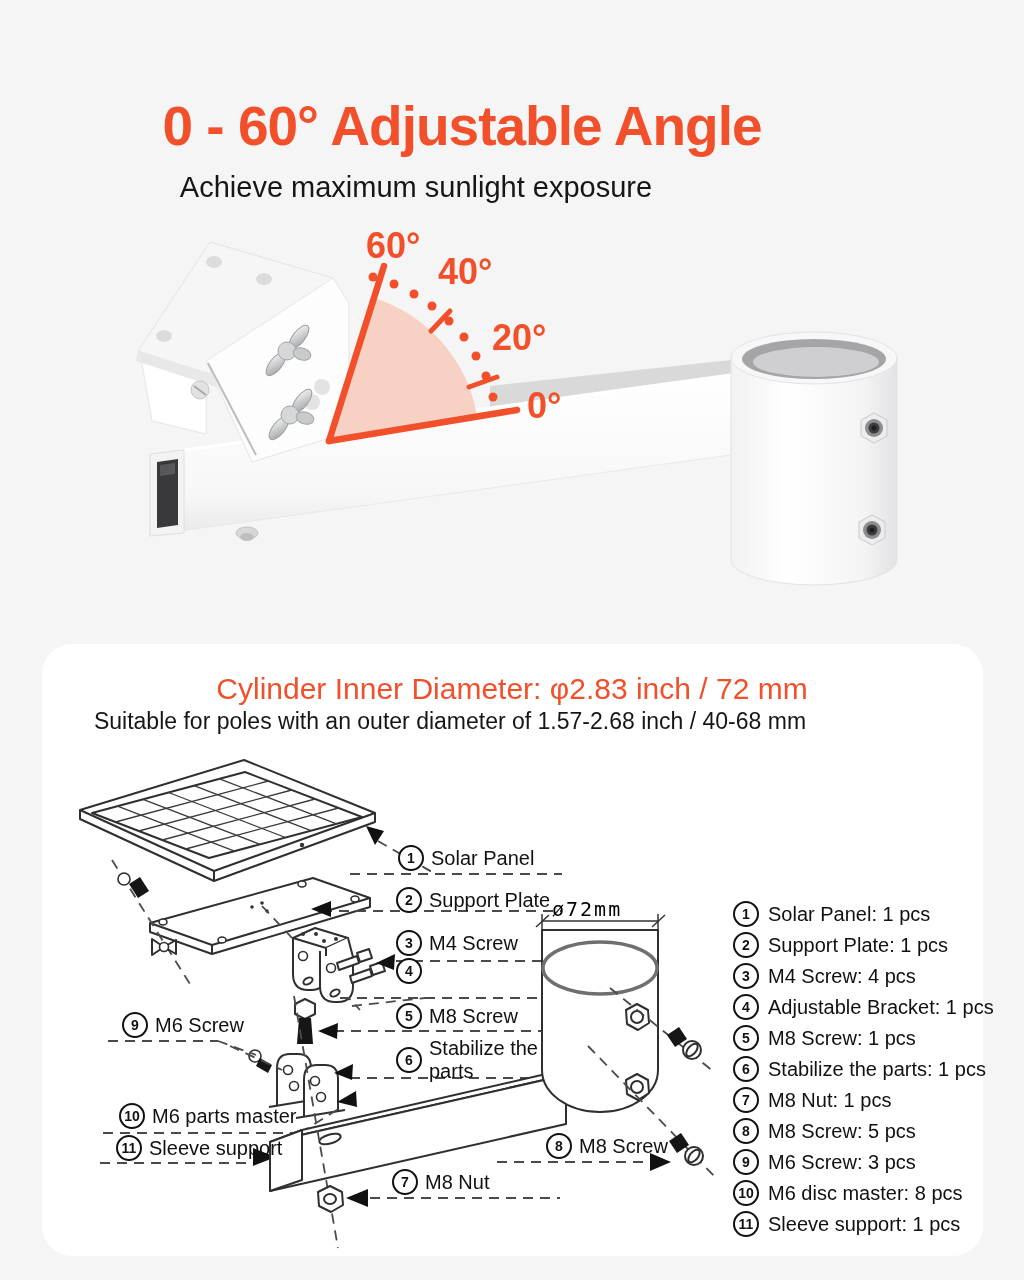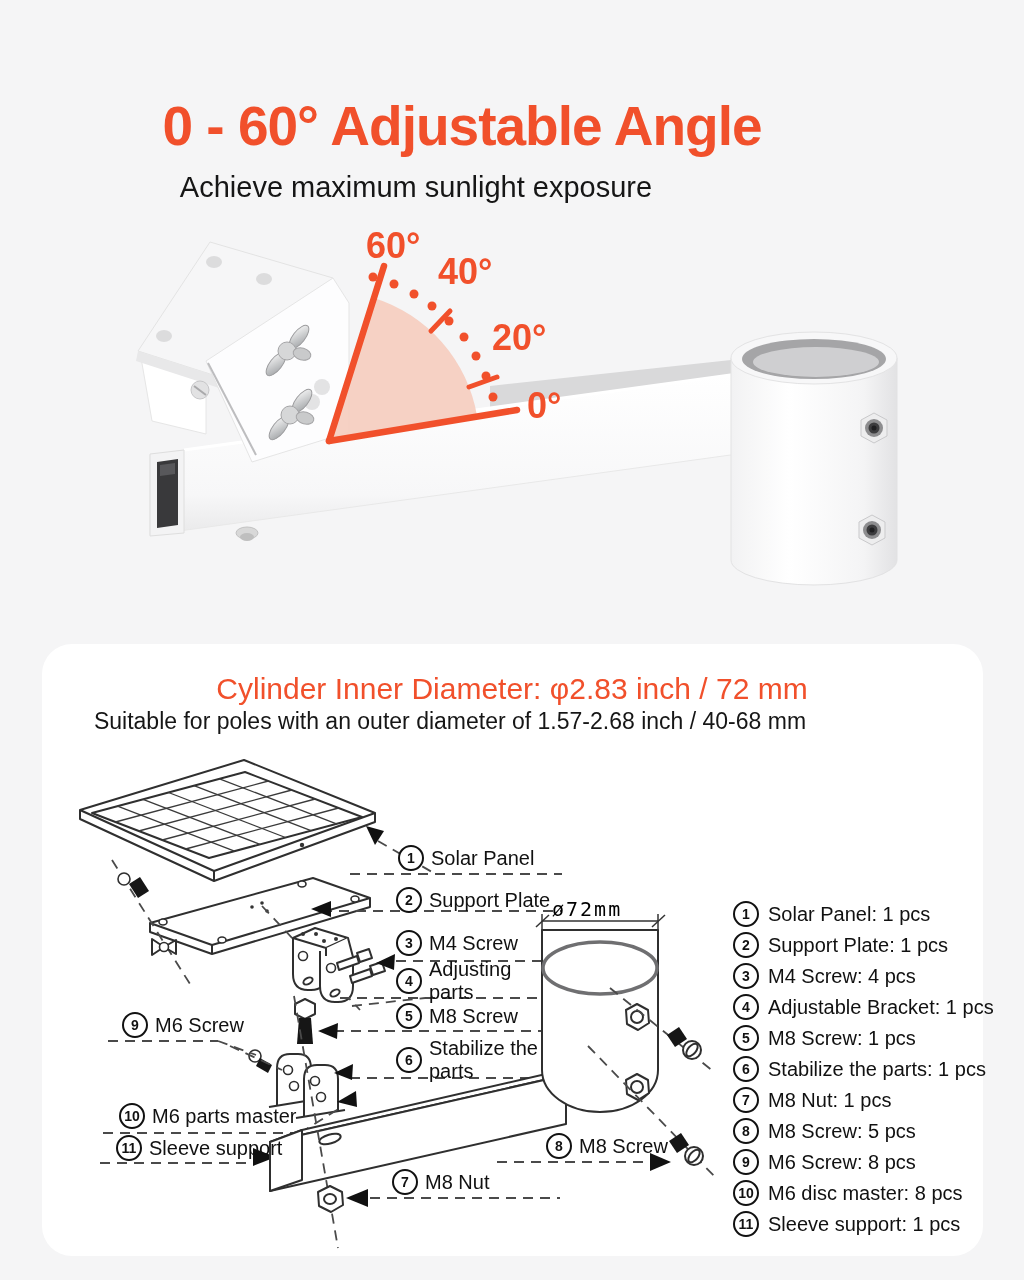--- a/index.html
+++ b/index.html
@@ -293,21 +293,20 @@
 <div id="c1" class="abs callout">
     <span class="cnum">2</span>
     <span class="txt">Support Plate</span>
   </div>
 <div id="c2" class="abs callout">
     <span class="cnum">3</span>
     <span class="txt">M4 Screw</span>
   </div>
 <div id="c3" class="abs callout w2">
     <span class="cnum">4</span>
-    <span class="txt">Adjusting parts</span>
   </div>
 <div id="c4" class="abs callout">
     <span class="cnum">5</span>
     <span class="txt">M8 Screw</span>
   </div>
 <div id="c5" class="abs callout w2">
     <span class="cnum">6</span>
     <span class="txt">Stabilize the parts</span>
   </div>
 <div id="c6" class="abs callout">
@@ -359,21 +358,21 @@
   <div class="prow">
       <span class="cnum">7</span>
       <span class="txt">M8 Nut: 1 pcs</span>
     </div>
   <div class="prow">
       <span class="cnum">8</span>
       <span class="txt">M8 Screw: 5 pcs</span>
     </div>
   <div class="prow">
       <span class="cnum">9</span>
-      <span class="txt">M6 Screw: 8 pcs</span>
+      <span class="txt">M6 Screw: 3 pcs</span>
     </div>
   <div class="prow">
       <span class="cnum">10</span>
       <span class="txt">M6 disc master: 8 pcs</span>
     </div>
   <div class="prow">
       <span class="cnum">11</span>
       <span class="txt">Sleeve support: 1 pcs</span>
     </div>
 </div>

